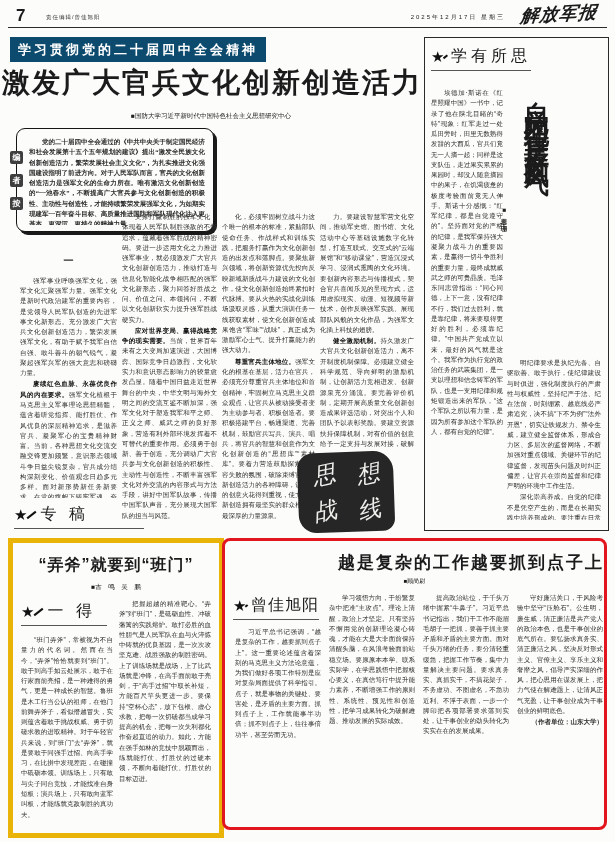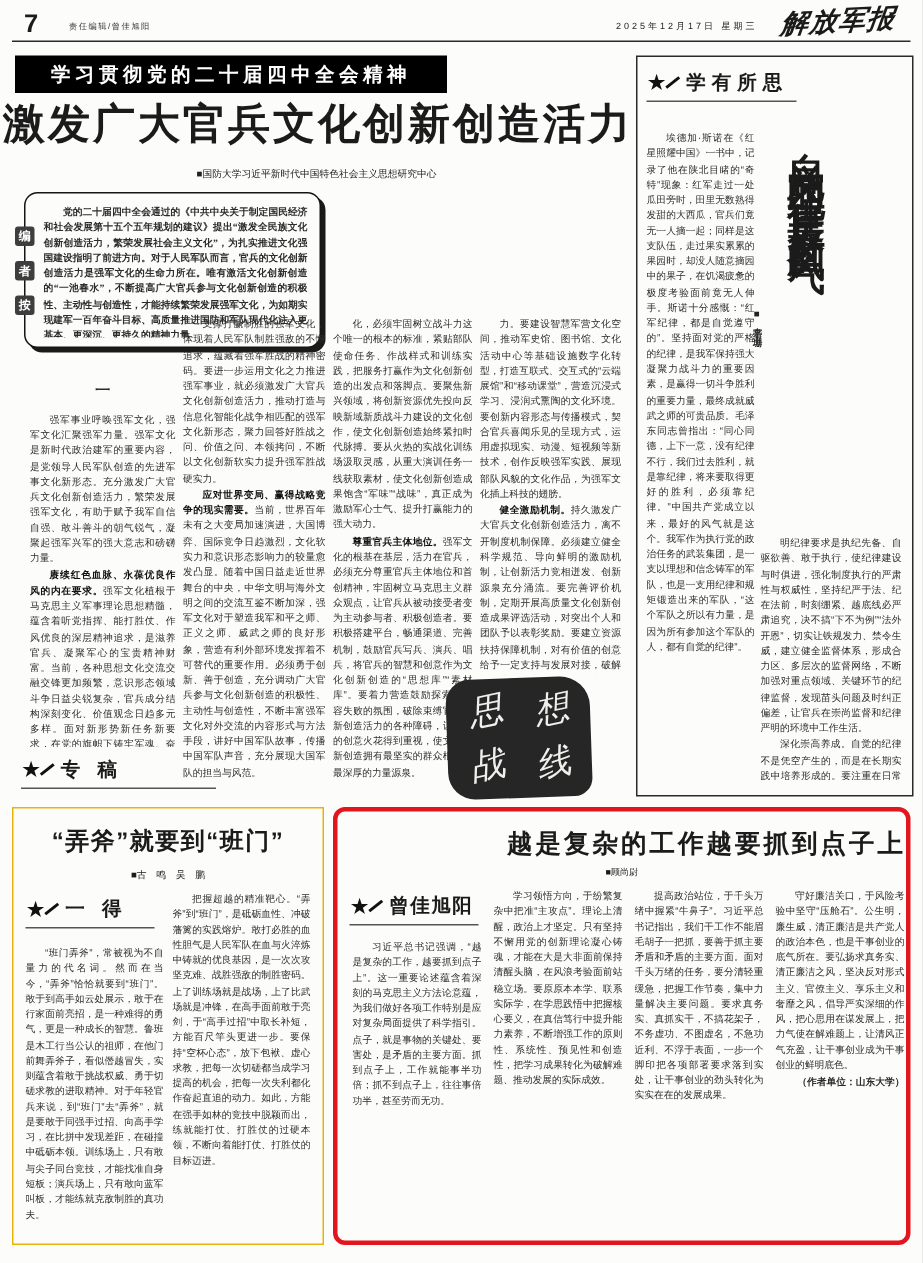--- a/index.html
+++ b/index.html
@@ -11,21 +11,21 @@
   .page-num{position:absolute;left:16px;top:6px;font-size:17px;font-weight:bold;}
   .resp-editor{position:absolute;left:46px;top:14px;font-size:5.5px;color:#333;letter-spacing:1px;}
   .section-title{position:absolute;left:0;right:0;top:4px;text-align:center;
         font-size:17px;font-weight:bold;letter-spacing:12px;}
   .hdr-date{position:absolute;right:110px;top:13px;font-size:6px;letter-spacing:2px;color:#222;}
   .masthead{position:absolute;right:18px;top:2px;font-family:"DejaVu Serif",serif;
         font-style:italic;font-weight:bold;font-size:18px;transform:skewX(-10deg) rotate(-3deg);
         letter-spacing:1px;}
 
   
-  .kicker{position:absolute;left:10px;top:37px;width:288px;height:25px;background:#000000;
+  .kicker{position:absolute;left:10px;top:37px;width:256px;height:25px;background:#0c4a6e;
         color:#fff;font-weight:bold;font-size:13px;letter-spacing:3px;
         display:flex;align-items:center;justify-content:center;}
 
   
   .main-headline{position:absolute;left:0;top:64px;width:422px;text-align:right;
         font-size:28px;font-weight:bold;letter-spacing:2px;}
   .main-byline{position:absolute;left:0;top:112px;width:422px;text-align:center;
         font-size:6.5px;color:#222;font-family:"Liberation Serif",serif;}
 
   .editor-box{position:absolute;left:16px;top:128px;width:198px;height:104px;
@@ -40,40 +40,40 @@
   .colbody p{margin:0 0 1px;text-indent:13px;}
   .colbody p b{color:#111;}
   .colbody .marker{text-align:center;font-weight:bold;font-size:10px;margin:7px 0;text-indent:0;}
   .colbody .credit{text-align:right;font-weight:bold;text-indent:0;}
 
   
   .sec{position:absolute;display:flex;align-items:center;gap:3px;
         border-bottom:1px solid #555;padding-bottom:3px;}
   .sec .star{font-size:15px;line-height:1;color:#111;}
   .sec .flash{width:11px;height:2px;background:#111;transform:rotate(-38deg);margin-left:-4px;}
-  .sec .lbl{font-weight:bold;font-size:13px;letter-spacing:4px;white-space:nowrap;}
+  .sec .lbl{font-weight:normal;font-size:16px;letter-spacing:4px;white-space:nowrap;}
 
   
   .right-box{position:absolute;left:424px;top:37px;width:183px;height:492px;
         border:1px solid #2a2a2a;background:#fcfcfa;}
   .vtitle{position:absolute;left:96px;top:44px;height:280px;writing-mode:vertical-rl;
         font-size:25px;font-weight:bold;letter-spacing:7px;}
   .vbyline{position:absolute;left:74px;top:168px;height:130px;writing-mode:vertical-rl;
         font-size:6.5px;color:#222;}
 
   
   .seal{position:absolute;left:298px;top:452px;width:96px;height:80px;background:#262626;
         border-radius:16px 20px 12px 18px;transform:rotate(-2deg);
         display:grid;grid-template-columns:1fr 1fr;place-items:center;padding:4px;box-sizing:border-box;}
   .seal span{color:#efefec;font-family:"DejaVu Serif",serif;font-style:italic;
         font-size:23px;transform:rotate(-10deg);line-height:1;}
 
   
   .bl-box{position:absolute;left:8px;top:538px;width:206px;height:290px;
-        border:1px solid #eab308;background:#fcfcfa;}
+        border:5px solid #eab308;background:#fcfcfa;}
   .bl-title{position:absolute;left:0;top:12px;width:100%;text-align:center;
         font-size:16px;font-weight:bold;letter-spacing:1px;}
   .bl-byline{position:absolute;left:0;top:40px;width:100%;text-align:center;font-size:6.5px;}
 
   
   .red-box{position:absolute;left:222px;top:538px;width:385px;height:292px;
         border:3px solid #e2161f;border-radius:8px;background:#fcfcfa;box-sizing:border-box;}
   .red-title{position:absolute;left:0;top:10px;width:100%;text-align:right;
         font-size:17px;font-weight:bold;letter-spacing:2px;}
   .red-byline{position:absolute;left:0;top:36px;width:100%;text-align:center;font-size:6px;}

